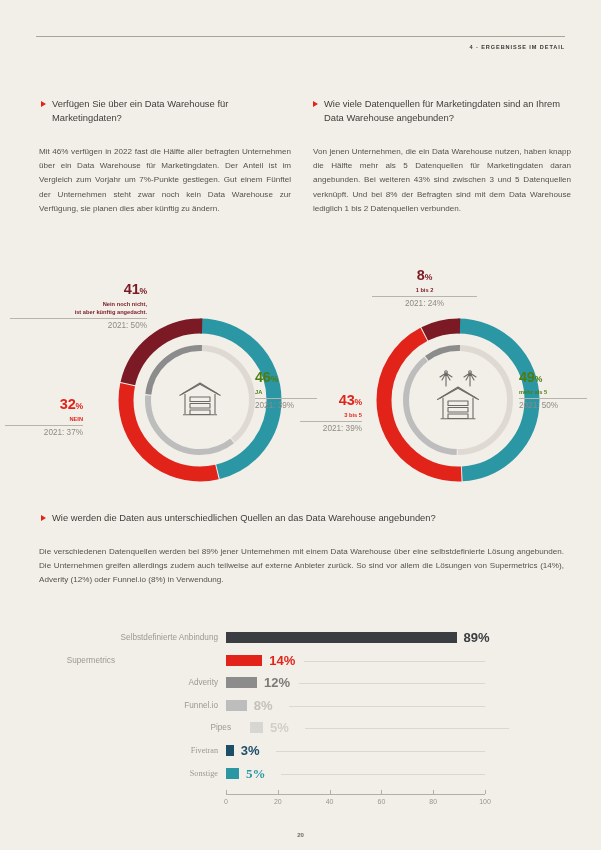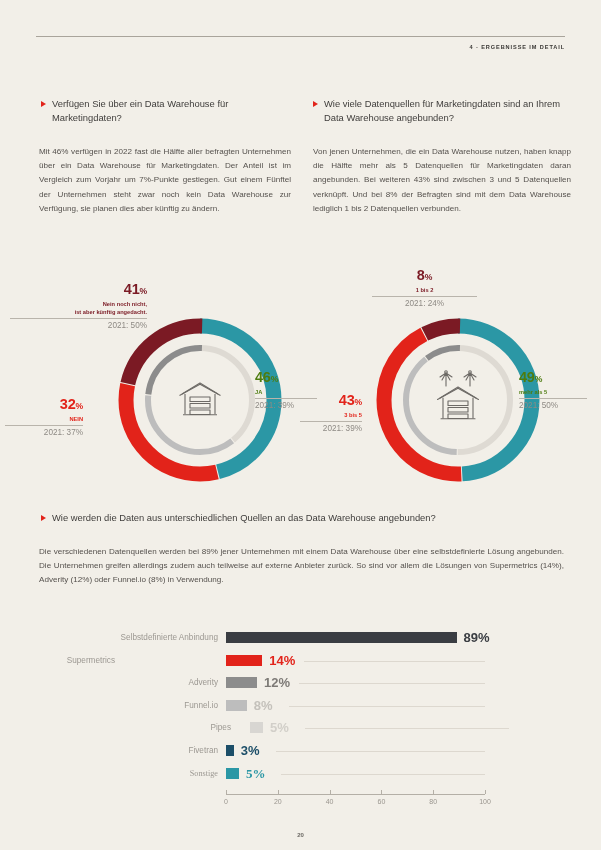--- a/index.html
+++ b/index.html
@@ -262,21 +262,21 @@
         <div class="bar" style="left: 226px; width: 20.72px; background: rgb(189, 189, 189);"></div>
         <div class="val" style="left: 253.72px; color: rgb(196, 193, 187);">8%</div>
       </div>
       <div class="row" style="left: 16px; top: 92.4px; width: 590px; margin-left: 8px;">
         <div class="cat" style="right: 383px;">Pipes</div>
         <div class="gridline" style="left: 280.95px; width: 204.05px;"></div>
         <div class="bar" style="left: 226px; width: 12.95px; background: rgb(216, 214, 210);"></div>
         <div class="val" style="left: 245.95px; color: rgb(210, 207, 201);">5%</div>
       </div>
       <div class="row" style="left: 0px; top: 115px; width: 601px;">
-        <div class="cat" style="right: 383px;">Fivetran</div>
+        <div class="cat" style="right: 383px; font-family: Liberation Serif, serif;">Fivetran</div>
         <div class="gridline" style="left: 275.77px; width: 209.23px;"></div>
         <div class="bar" style="left: 226px; width: 7.77px; background: rgb(28, 78, 104);"></div>
         <div class="val" style="left: 240.77px; color: rgb(28, 78, 104);">3%</div>
       </div>
       <div class="row" style="left: 0px; top: 137.6px; width: 601px; font-family: Liberation Serif, serif;">
         <div class="cat" style="right: 383px;">Sonstige</div>
         <div class="gridline" style="left: 280.95px; width: 204.05px;"></div>
         <div class="bar" style="left: 226px; width: 12.95px; background: rgb(43, 151, 165);"></div>
         <div class="val" style="left: 245.95px; color: rgb(43, 151, 165);">5%</div>
       </div>

